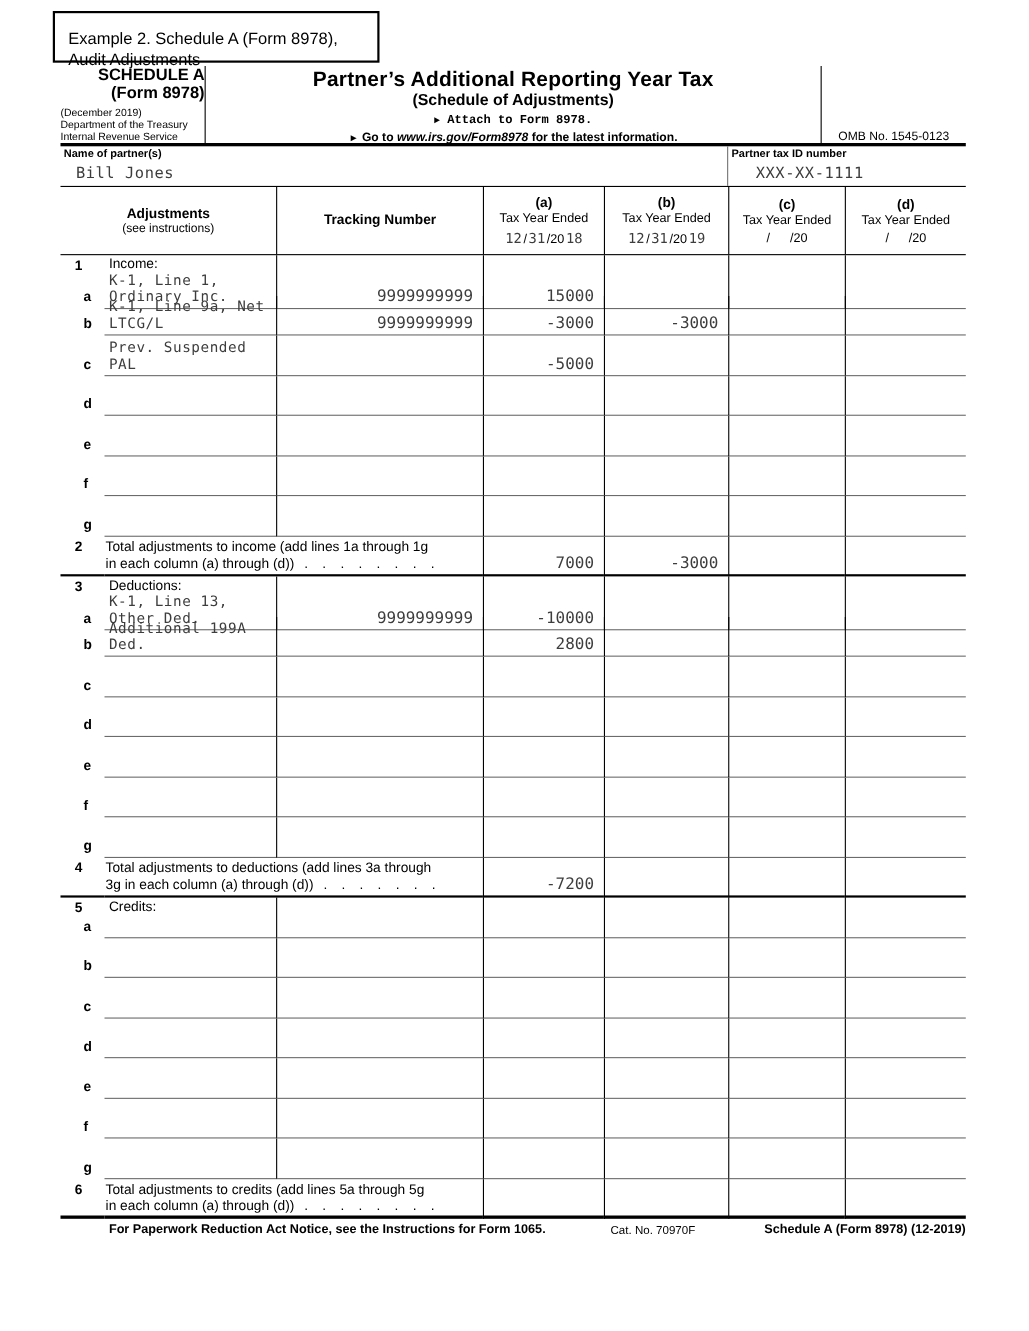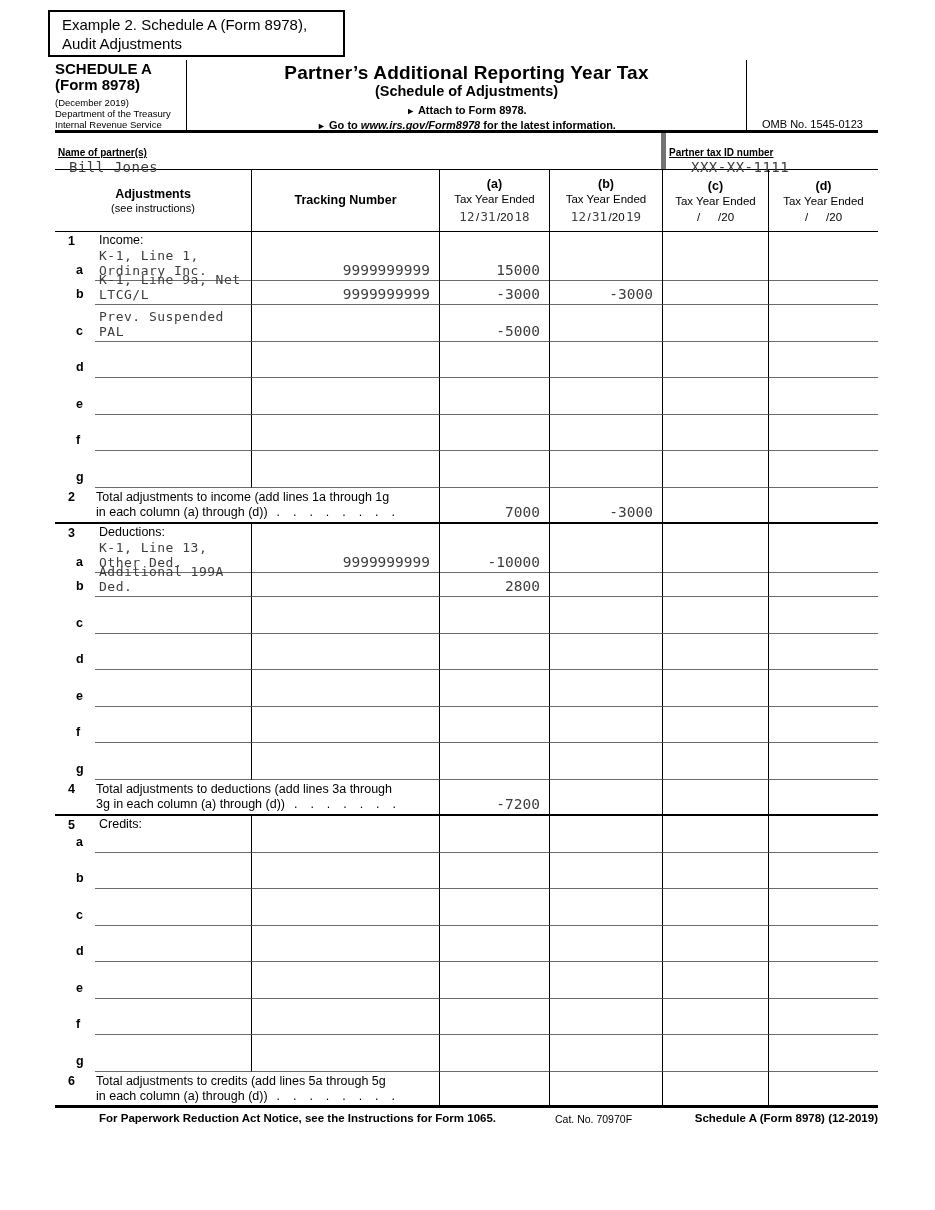--- a/index.html
+++ b/index.html
@@ -11,53 +11,53 @@
 
   
   .hw {
     font-family:"DejaVu Sans Mono", monospace;
     color:#3d3d3d; letter-spacing:0.5px;
   }
 
   
   .example-box {
     position:absolute; left:48px; top:10px; width:297px; height:47px;
-    border:2px solid #000; padding:3px 6px 0 12px;
+    border:2px solid #000; padding:14px 6px 0 12px;
     font-size:15px; line-height:19px;
   }
 
   
   .form-header {
     position:absolute; left:55px; top:60px; width:823px; height:70px;
     display:flex;
   }
   .fh-left { width:132px; padding-top:1px; border-right:1px solid #000; }
-  .fh-left .big { font-weight:bold; font-size:15px; line-height:16px; }
+  .fh-left .big { font-weight:bold; font-size:15px; line-height:16px;text-align:right; }
   .fh-left .tiny { font-size:9.5px; line-height:11px; }
   .fh-left .rev { margin-top:4px; }
   .fh-center { width:559px; text-align:center; }
   .fh-center .title { font-weight:bold; font-size:19px; line-height:21px; margin-top:2px; letter-spacing:0.2px; }
   .fh-center .subtitle { font-weight:bold; font-size:14.5px; line-height:16px; }
-  .fh-center .attach { font-weight:bold; font-size:11px; margin-top:5px; }
+  .fh-center .attach { font-weight:bold; font-size:11px; margin-top:5px;font-family:Liberation Mono, monospace; }
   .fh-center .goto { font-weight:bold; font-size:11px; margin-top:3px; }
   .fh-center .url { font-style:italic; }
   .arrow { font-size:9px; }
   .fh-right { width:132px; border-left:1px solid #000; display:flex; align-items:flex-end; justify-content:center; font-size:11px; }
 
   .thick-rule { position:absolute; left:55px; top:130px; width:823px; border-top:3px solid #000; }
 
   
   .name-row {
     position:absolute; left:55px; top:133px; width:823px; height:37px;
     display:flex; border-bottom:1px solid #000;
   }
   .nr-cell { display:flex; flex-direction:column; }
   .nr-name { width:606px; }
-  .nr-tin  { width:217px; border-left:5px solid #737373; }
-  .nr-label { font-weight:bold; font-size:10px; line-height:12px; padding:14px 0 0 3px;text-decoration:underline; }
+  .nr-tin  { width:217px; border-left:1px solid #737373; }
+  .nr-label { font-weight:bold; font-size:10px; line-height:12px; padding:2px 0 0 3px; }
   .nr-value { margin-top:auto; font-size:14px; padding:0 0 3px 14px; }
   .nr-tin .nr-value { padding-left:25px; }
 
   
   .table { position:absolute; left:55px; top:170px; width:823px; }
 
   .thead {
     display:grid; grid-template-columns:196px 188px 110px 113px 106px 110px;
     height:62px; border-bottom:1px solid #000;
   }

